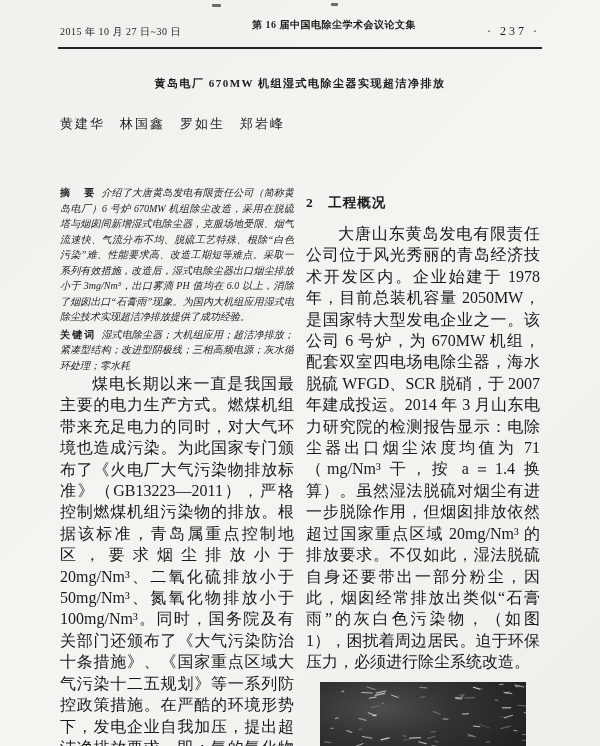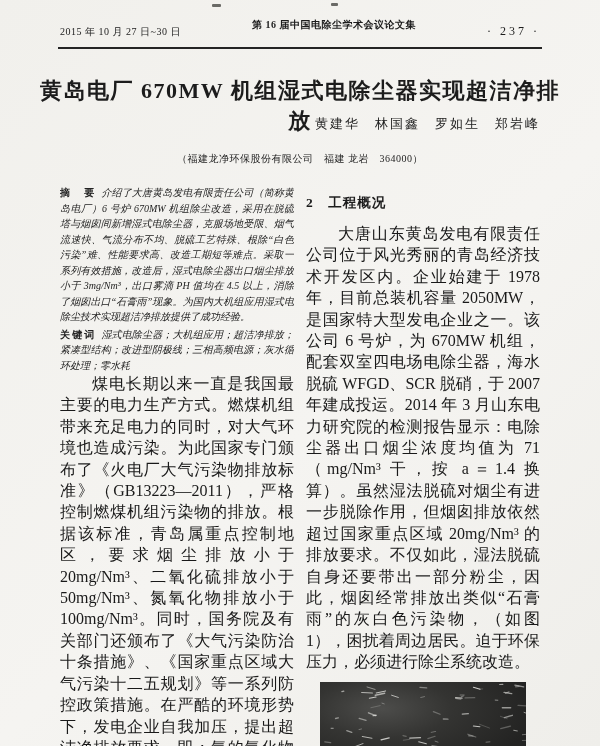--- a/index.html
+++ b/index.html
@@ -23,25 +23,25 @@
   }
   .hdr-date { font-size: 10px; letter-spacing: 0.5px; padding-top: 7px; white-space: nowrap; }
   .hdr-center { line-height: 1.35; }
   .hdr-cn { font-size: 10px; font-weight: bold; letter-spacing: 0.5px; }
   .hdr-en { font-size: 9px; color: #2a2a2a; }
   .hdr-page { font-size: 12px; letter-spacing: 3px; padding-top: 6px; white-space: nowrap; }
   .rule { position: absolute; left: 58px; right: 58px; top: 47px; border-bottom: 2px solid #242424; }
 
   .title {
     position: absolute; left: 40px; right: 40px; top: 76px;
-    text-align: center; font-size: 22px; font-weight: bold; letter-spacing: 1.5px;
+    text-align: center; font-size: 11px; font-weight: bold; letter-spacing: 1.5px;
   }
   .authors {
     position: absolute; left: 60px; right: 60px; top: 115px;
-    text-align: right; font-size: 13px; letter-spacing: 2px; word-spacing: 10px;
+    text-align: left; font-size: 13px; letter-spacing: 2px; word-spacing: 10px;
   }
   .affil {
     position: absolute; left: 60px; right: 60px; top: 152px;
     text-align: center; font-size: 10px; letter-spacing: 0.5px;
   }
 
   .cols {
     position: absolute; left: 60px; top: 183px; width: 480px; bottom: 0;
     display: flex; gap: 12px; overflow: hidden;
   }
@@ -82,25 +82,24 @@
     <span class="hdr-date">2015 年 10 月 27 日~30 日</span>
     <span class="hdr-center">
       <span class="hdr-cn" style="display:block">第 16 届中国电除尘学术会议论文集</span>
     </span>
     <span class="hdr-page">· 237 ·</span>
   </div>
   <div class="rule"></div>
 
   <div class="title">黄岛电厂 670MW 机组湿式电除尘器实现超洁净排放</div>
   <div class="authors">黄建华　林国鑫　罗如生　郑岩峰</div>
-  <div class="affil">（福建龙净环保股份有限公司　福建 龙岩　364000）</div>
 
   <div class="cols">
     <div class="col left">
-      <p class="abstract"><b>摘　要</b><span>介绍了大唐黄岛发电有限责任公司（简称黄岛电厂）6 号炉 670MW 机组除尘改造，采用在脱硫塔与烟囱间新增湿式电除尘器，克服场地受限、烟气流速快、气流分布不均、脱硫工艺特殊、根除“白色污染”难、性能要求高、改造工期短等难点。采取一系列有效措施，改造后，湿式电除尘器出口烟尘排放小于 3mg/Nm³，出口雾滴 PH 值均在 4.5 以上，消除了烟囱出口“石膏雨”现象。为国内大机组应用湿式电除尘技术实现超洁净排放提供了成功经验。</span></p>
+      <p class="abstract"><b>摘　要</b><span>介绍了大唐黄岛发电有限责任公司（简称黄岛电厂）6 号炉 670MW 机组除尘改造，采用在脱硫塔与烟囱间新增湿式电除尘器，克服场地受限、烟气流速快、气流分布不均、脱硫工艺特殊、根除“白色污染”难、性能要求高、改造工期短等难点。采取一系列有效措施，改造后，湿式电除尘器出口烟尘排放小于 3mg/Nm³，出口雾滴 PH 值均在 6.0 以上，消除了烟囱出口“石膏雨”现象。为国内大机组应用湿式电除尘技术实现超洁净排放提供了成功经验。</span></p>
       <p class="keywords"><b>关键词</b><span>湿式电除尘器；大机组应用；超洁净排放；紧凑型结构；改进型阴极线；三相高频电源；灰水循环处理；零水耗</span></p>
       <p class="body">煤电长期以来一直是我国最主要的电力生产方式。燃煤机组带来充足电力的同时，对大气环境也造成污染。为此国家专门颁布了《火电厂大气污染物排放标准》（GB13223—2011），严格控制燃煤机组污染物的排放。根据该标准，青岛属重点控制地区，要求烟尘排放小于 20mg/Nm³、二氧化硫排放小于 50mg/Nm³、氮氧化物排放小于 100mg/Nm³。同时，国务院及有关部门还颁布了《大气污染防治十条措施》、《国家重点区域大气污染十二五规划》等一系列防控政策措施。在严酷的环境形势下，发电企业自我加压，提出超洁净排放要求，即：氮的氧化物（NO₂）排放限值 50mg/Nm³、二氧化硫（SO₂）排放限值 35mg/Nm³，烟尘排放限值 5mg/Nm³，达到新国标中燃气轮机组的排放要求。国家标准与发电企业的自律精神，推动了黄岛电厂加快除尘改造步伐。</p>
     </div>
 
     <div class="col right">
       <h2 class="sec">2　工程概况</h2>
       <p class="body">大唐山东黄岛发电有限责任公司位于风光秀丽的青岛经济技术开发区内。企业始建于 1978 年，目前总装机容量 2050MW，是国家特大型发电企业之一。该公司 6 号炉，为 670MW 机组，配套双室四电场电除尘器，海水脱硫 WFGD、SCR 脱硝，于 2007 年建成投运。2014 年 3 月山东电力研究院的检测报告显示：电除尘器出口烟尘浓度均值为 71（mg/Nm³ 干，按 a＝1.4 换算）。虽然湿法脱硫对烟尘有进一步脱除作用，但烟囱排放依然超过国家重点区域 20mg/Nm³ 的排放要求。不仅如此，湿法脱硫自身还要带出一部分粉尘，因此，烟囱经常排放出类似“石膏雨”的灰白色污染物，（如图 1），困扰着周边居民。迫于环保压力，必须进行除尘系统改造。</p>
       <div class="figure">
         <svg width="206" height="88" viewBox="0 0 206 88">
           <defs>

